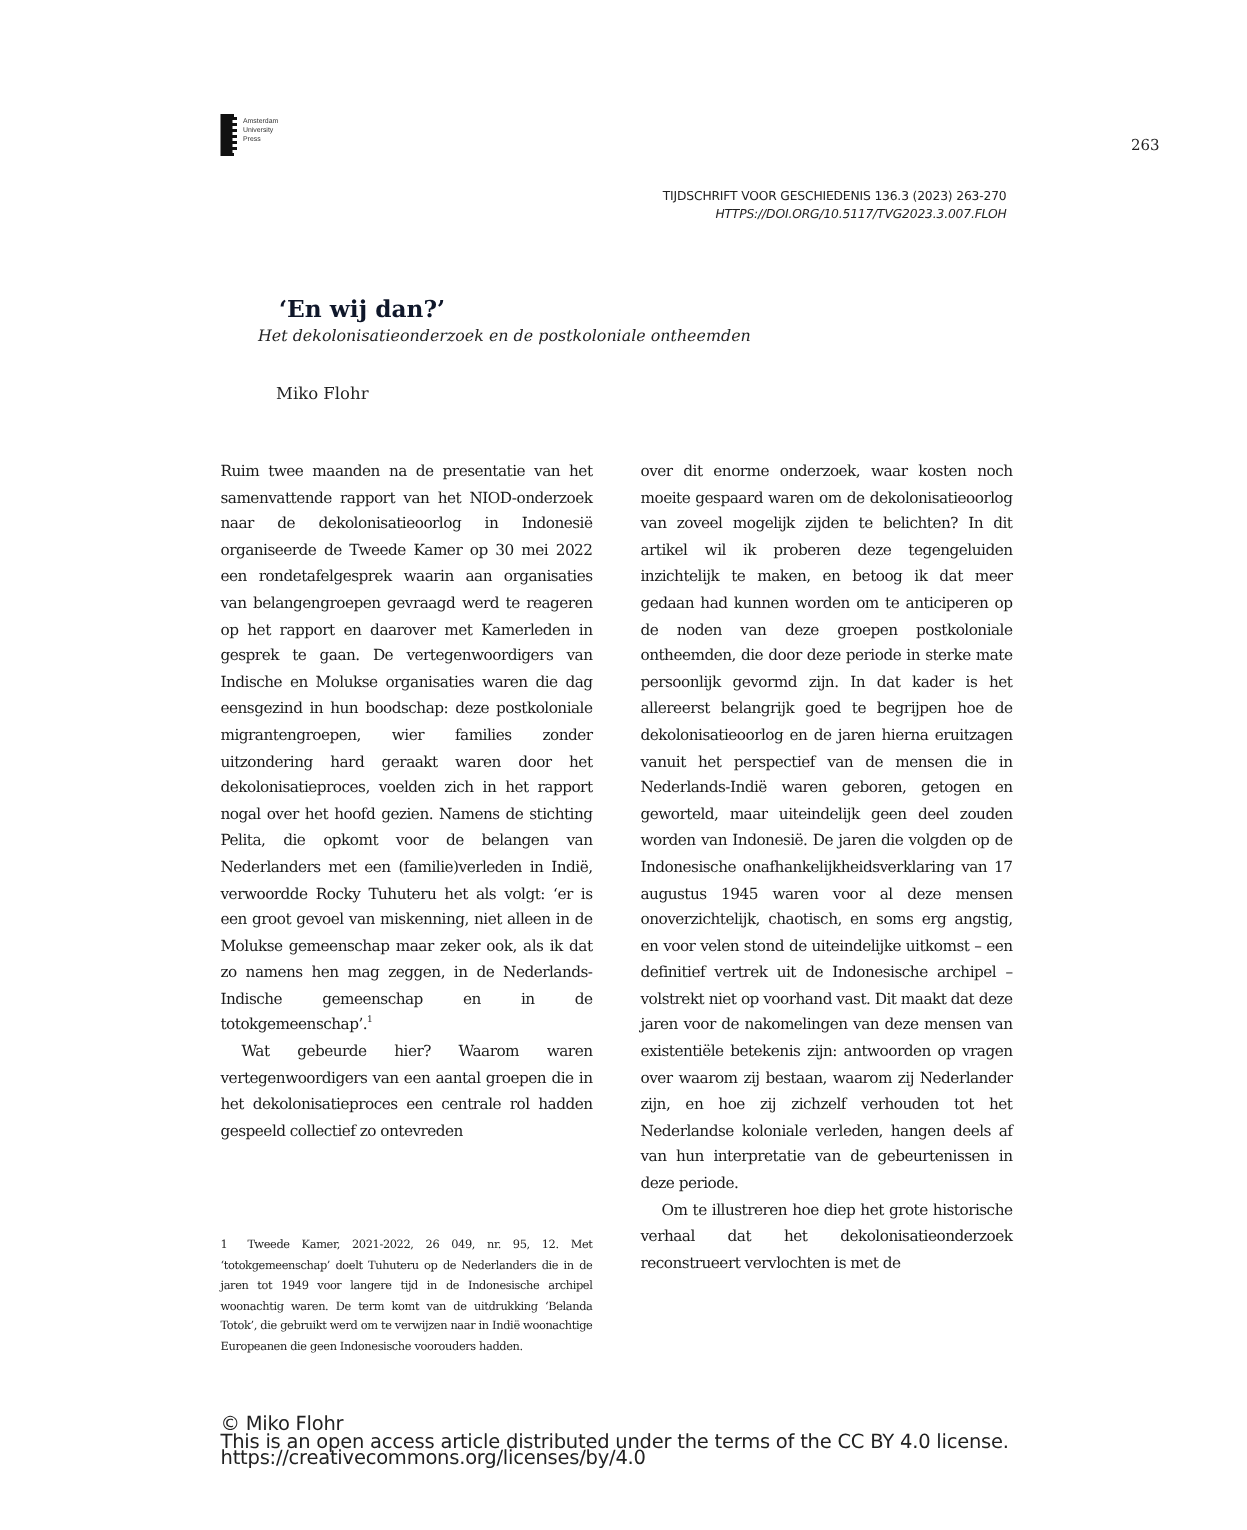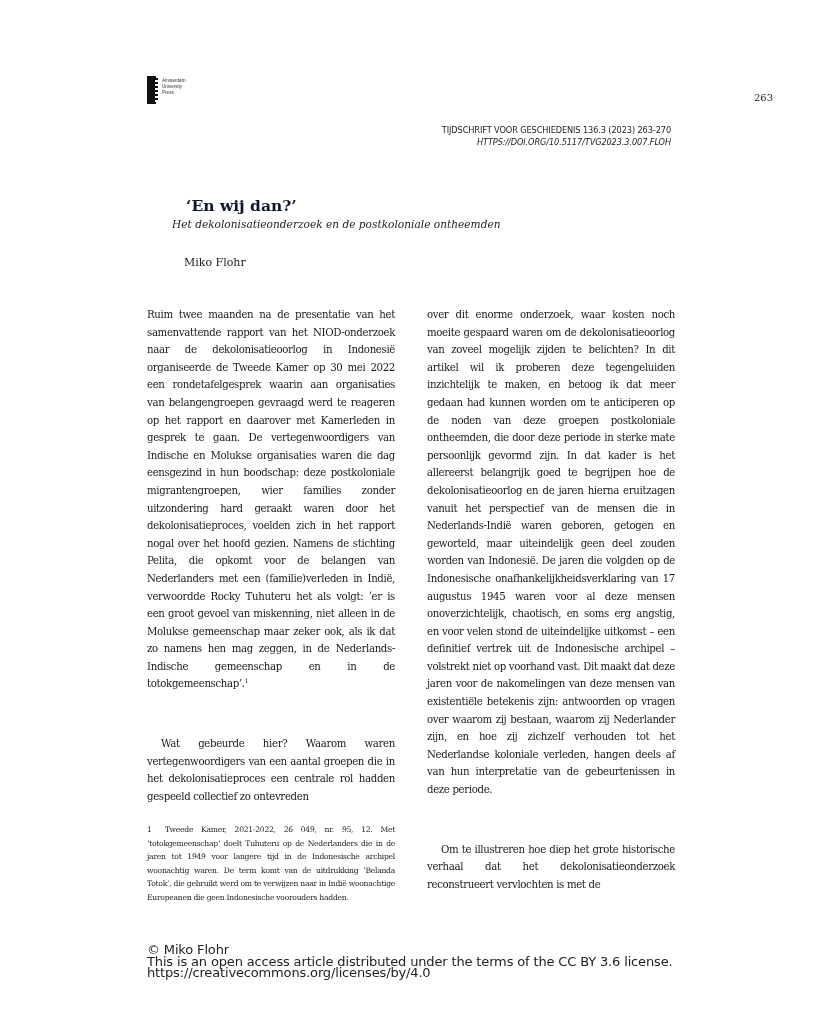--- a/index.html
+++ b/index.html
@@ -10,21 +10,21 @@
     background: repeating-linear-gradient(to bottom, #111 0 2px, #fff 2px 4px); }
   .logo-text { margin-left: 6px; font-family: "Liberation Sans", sans-serif; font-size: 4.6px; line-height: 6px; color: #333; padding-top: 2px; }
   .journal { position: absolute; right: 160px; top: 84px; text-align: right; font-family: "DejaVu Sans", sans-serif; font-size: 8.2px; line-height: 12px; color: #222; letter-spacing: -0.1px; margin-top: 40px; }
   .journal .doi { font-style: italic; }
   .page-num { position: absolute; left: 754px; top: 92px; font-family: "DejaVu Serif", serif; font-size: 10px; color: #222; }
   .title { position: absolute; left: 186px; top: 196px; font-family: "DejaVu Serif", serif; font-weight: bold; font-size: 15.5px; color: #0f172a; }
   .subtitle { position: absolute; left: 172px; top: 218px; font-family: "DejaVu Serif", serif; font-style: italic; font-size: 10.6px; color: #222; }
   .author { position: absolute; left: 184px; top: 256px; font-family: "DejaVu Serif", serif; font-size: 11px; color: #222; }
   .col { position: absolute; top: 306px; width: 248px; font-family: "DejaVu Serif", serif; font-size: 10.2px; line-height: 17.6px; text-align: justify; color: #1a1a1a; letter-spacing: -0.35px; }
   .col p { margin: 0; }
-  .col p.indent { text-indent: 14px; margin-top: 42px; }
+  .col p.indent { text-indent: 14px; }
   .col-left { left: 147px; }
   .col-right { left: 427px; }
   sup { font-size: 6px; line-height: 0; }
   .footnote { position: absolute; left: 147px; top: 823px; width: 248px; font-family: "DejaVu Serif", serif; font-size: 7.6px; line-height: 13.5px; text-align: justify; color: #222; letter-spacing: -0.25px; }
   .footnote .fn-num { display: inline-block; width: 18px; }
   .license { position: absolute; left: 147px; top: 944px; font-family: "DejaVu Sans", sans-serif; font-size: 13px; line-height: 11.5px; color: #222; letter-spacing: -0.15px; }
   .license a { color: #222; text-decoration: none; }
 </style>
 </head>
 <body>
@@ -57,14 +57,14 @@
   <p>over dit enorme onderzoek, waar kosten noch moeite gespaard waren om de dekolonisatieoorlog van zoveel mogelijk zijden te belichten? In dit artikel wil ik proberen deze tegengeluiden inzichtelijk te maken, en betoog ik dat meer gedaan had kunnen worden om te anticiperen op de noden van deze groepen postkoloniale ontheemden, die door deze periode in sterke mate persoonlijk gevormd zijn. In dat kader is het allereerst belangrijk goed te begrijpen hoe de dekolonisatieoorlog en de jaren hierna eruitzagen vanuit het perspectief van de mensen die in Nederlands-Indië waren geboren, getogen en geworteld, maar uiteindelijk geen deel zouden worden van Indonesië. De jaren die volgden op de Indonesische onafhankelijkheidsverklaring van 17 augustus 1945 waren voor al deze mensen onoverzichtelijk, chaotisch, en soms erg angstig, en voor velen stond de uiteindelijke uitkomst – een definitief vertrek uit de Indonesische archipel – volstrekt niet op voorhand vast. Dit maakt dat deze jaren voor de nakomelingen van deze mensen van existentiële betekenis zijn: antwoorden op vragen over waarom zij bestaan, waarom zij Nederlander zijn, en hoe zij zichzelf verhouden tot het Nederlandse koloniale verleden, hangen deels af van hun interpretatie van de gebeurtenissen in deze periode.</p>
   <p class="indent">Om te illustreren hoe diep het grote historische verhaal dat het dekolonisatieonderzoek reconstrueert vervlochten is met de</p>
 </div>
 
 <div class="footnote">
   <span class="fn-num">1</span><span>Tweede Kamer, 2021-2022, 26 049, nr. 95, 12. Met ‘totokgemeenschap’ doelt Tuhuteru op de Nederlanders die in de jaren tot 1949 voor langere tijd in de Indonesische archipel woonachtig waren. De term komt van de uitdrukking ‘Belanda Totok’, die gebruikt werd om te verwijzen naar in Indië woonachtige Europeanen die geen Indonesische voorouders hadden.</span>
 </div>
 
 <div class="license">
   <div>© Miko Flohr</div>
-  <div><span>This is an open access article distributed under the terms of the CC BY 3.6 license.</span> <a>https://creativecommons.org/licenses/by/4.0</a></div>
+  <div><span>This is an open access article distributed under the terms of the CC BY 4.0 license.</span> <a>https://creativecommons.org/licenses/by/4.0</a></div>
 </div>
 
 </body></html>

